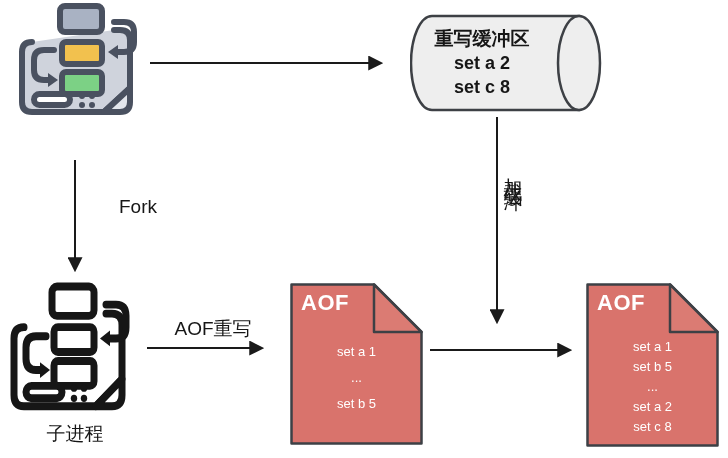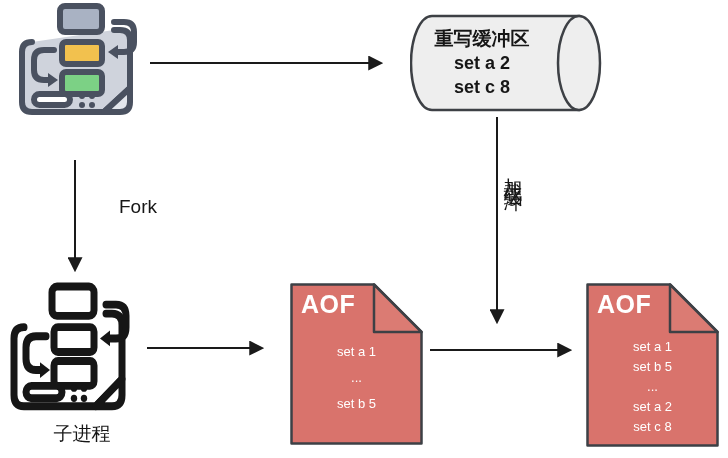--- a/index.html
+++ b/index.html
@@ -16,21 +16,21 @@
   }
   
   .cyl-text{width:160px;text-align:center;color:#161616;font-weight:bold;}
   .cyl-title{font-size:19px;line-height:24px;}
   .cyl-line{font-size:18px;line-height:24px;}
   
   .aof-doc{width:133px;}
   .doc-shape{position:absolute;left:0;top:0;}
   .doc-title{
     position:absolute;left:11px;top:7px;color:#ffffff;
-    font-size:25px;font-weight:bold;letter-spacing:0.5px;
+    font-size:22px;font-weight:bold;letter-spacing:0.5px;
   }
   .doc-lines{
     position:absolute;left:0;width:133px;text-align:center;color:#ffffff;font-size:13px;
   }
   .doc-lines.spacing-wide div{line-height:26px;}
   .doc-lines.spacing-tight div{line-height:20px;}
   svg{display:block;}
 </style>
 </head>
 <body>
@@ -99,22 +99,23 @@
     </g>
     <g fill="#161616" stroke="none">
       <polygon points="30,71 30,85 40,78"></polygon>
       <polygon points="100,43 100,57 90,50"></polygon>
       <circle cx="64" cy="94" r="3.2"></circle>
       <circle cx="74" cy="94" r="3.2"></circle>
       <circle cx="64" cy="103" r="3.2"></circle>
       <circle cx="74" cy="103" r="3.2"></circle>
     </g>
   </svg>
-  <div class="abs lbl center" style="left:27px;top:421px;width:110px;">子进程</div>
+  <div class="abs lbl center" style="left:20px;top:421px;width:110px;">子进程</div>
 
+  <div class="abs lbl center" style="left:163px;top:316px;width:100px;">AOF重写</div>
 
   <div class="abs aof-doc" style="left:290px;top:283px;height:162px;">
     <svg class="doc-shape" width="133" height="162" viewBox="0 0 133 162">
       <polygon points="1.5,1.5 84,1.5 131.5,49 131.5,160.5 1.5,160.5" fill="#d9736c" stroke="#3d4045" stroke-width="2.5" stroke-linejoin="round"></polygon>
       <polygon points="84,1.5 131.5,49 84,49" fill="#db7b73" stroke="#3d4045" stroke-width="2.5" stroke-linejoin="round"></polygon>
     </svg>
     <div class="doc-title">AOF</div>
     <div class="doc-lines spacing-wide" style="top:56px;">
       <div>set a 1</div>
       <div>...</div>

